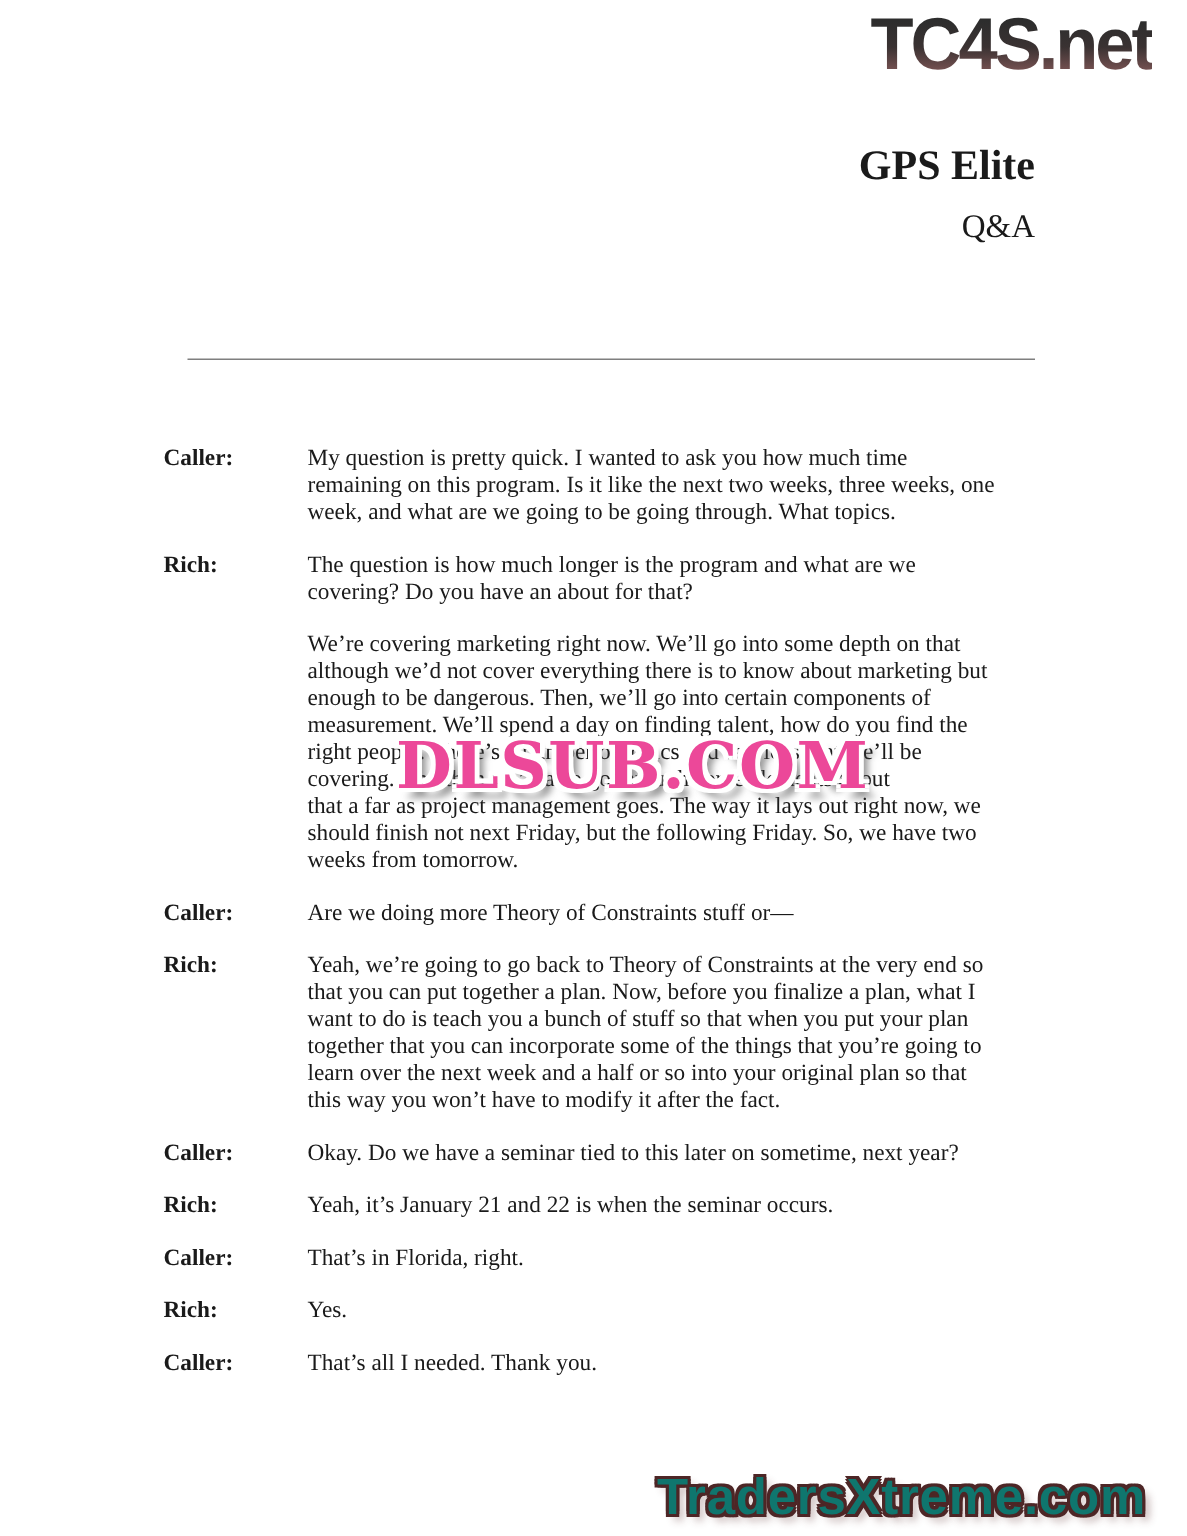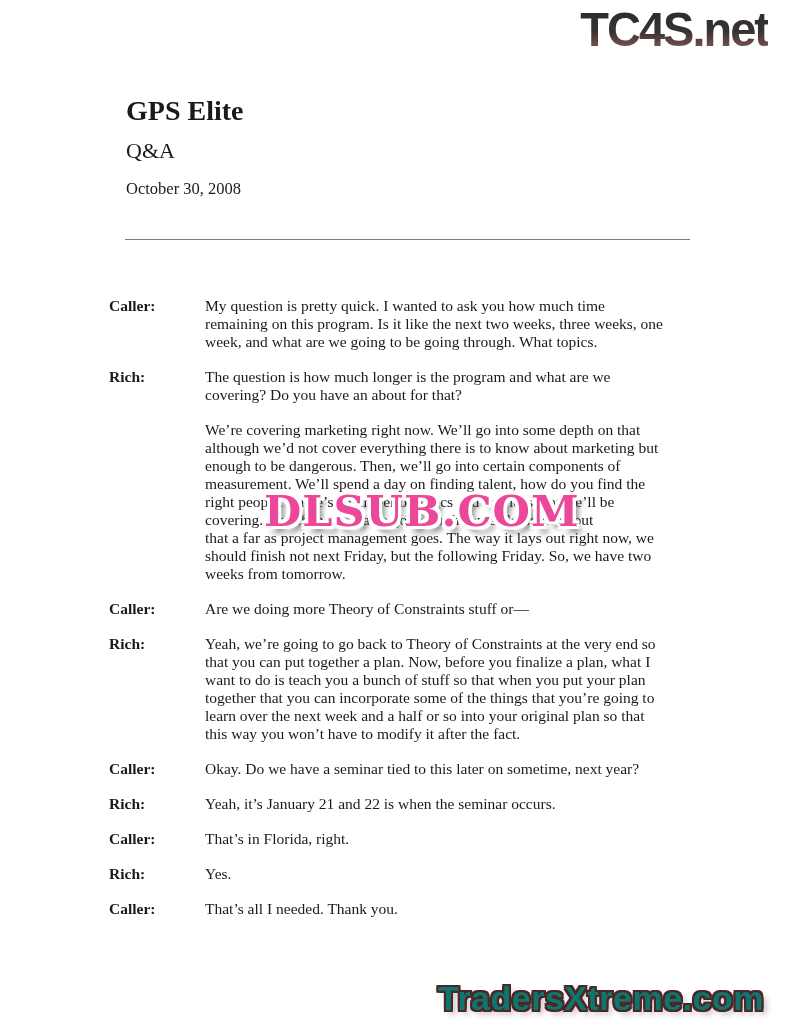--- a/index.html
+++ b/index.html
@@ -31,21 +31,21 @@
       -webkit-background-clip: text;
       background-clip: text;
       color: transparent;
       text-shadow: none;
     }
   }
 
   
   .doc-header {
     position: absolute; top: 95px; left: 113px; width: 564px;
-    text-align: left;
+    text-align: right;
   }
   .title   { font-size: 28px; font-weight: bold; line-height: 32px; margin: 0 0 11px 0; }
   .subtitle{ font-size: 22px; font-weight: normal; line-height: 26px; margin: 0 0 15px 0; }
   .date    { font-size: 16.5px; line-height: 20px; }
 
   .rule {
     position: absolute; top: 239px; left: 112px; width: 565px;
     border-top: 1px solid #7f7f7f; height: 0;
   }
 
@@ -96,21 +96,20 @@
 </head>
 <body>
 
 <div class="page">
 
   <div class="tc4s">TC4S.net</div>
 
   <div class="doc-header">
     <div class="title">GPS Elite</div>
     <div class="subtitle">Q&amp;A</div>
-    <div class="date">October 30, 2008</div>
   </div>
 
   <div class="rule"></div>
 
   <div class="transcript">
 
     <div class="entry">
       <div class="speaker">Caller:</div>
       <div class="body">
         <p class="para">My question is pretty quick. I wanted to ask you how much time

